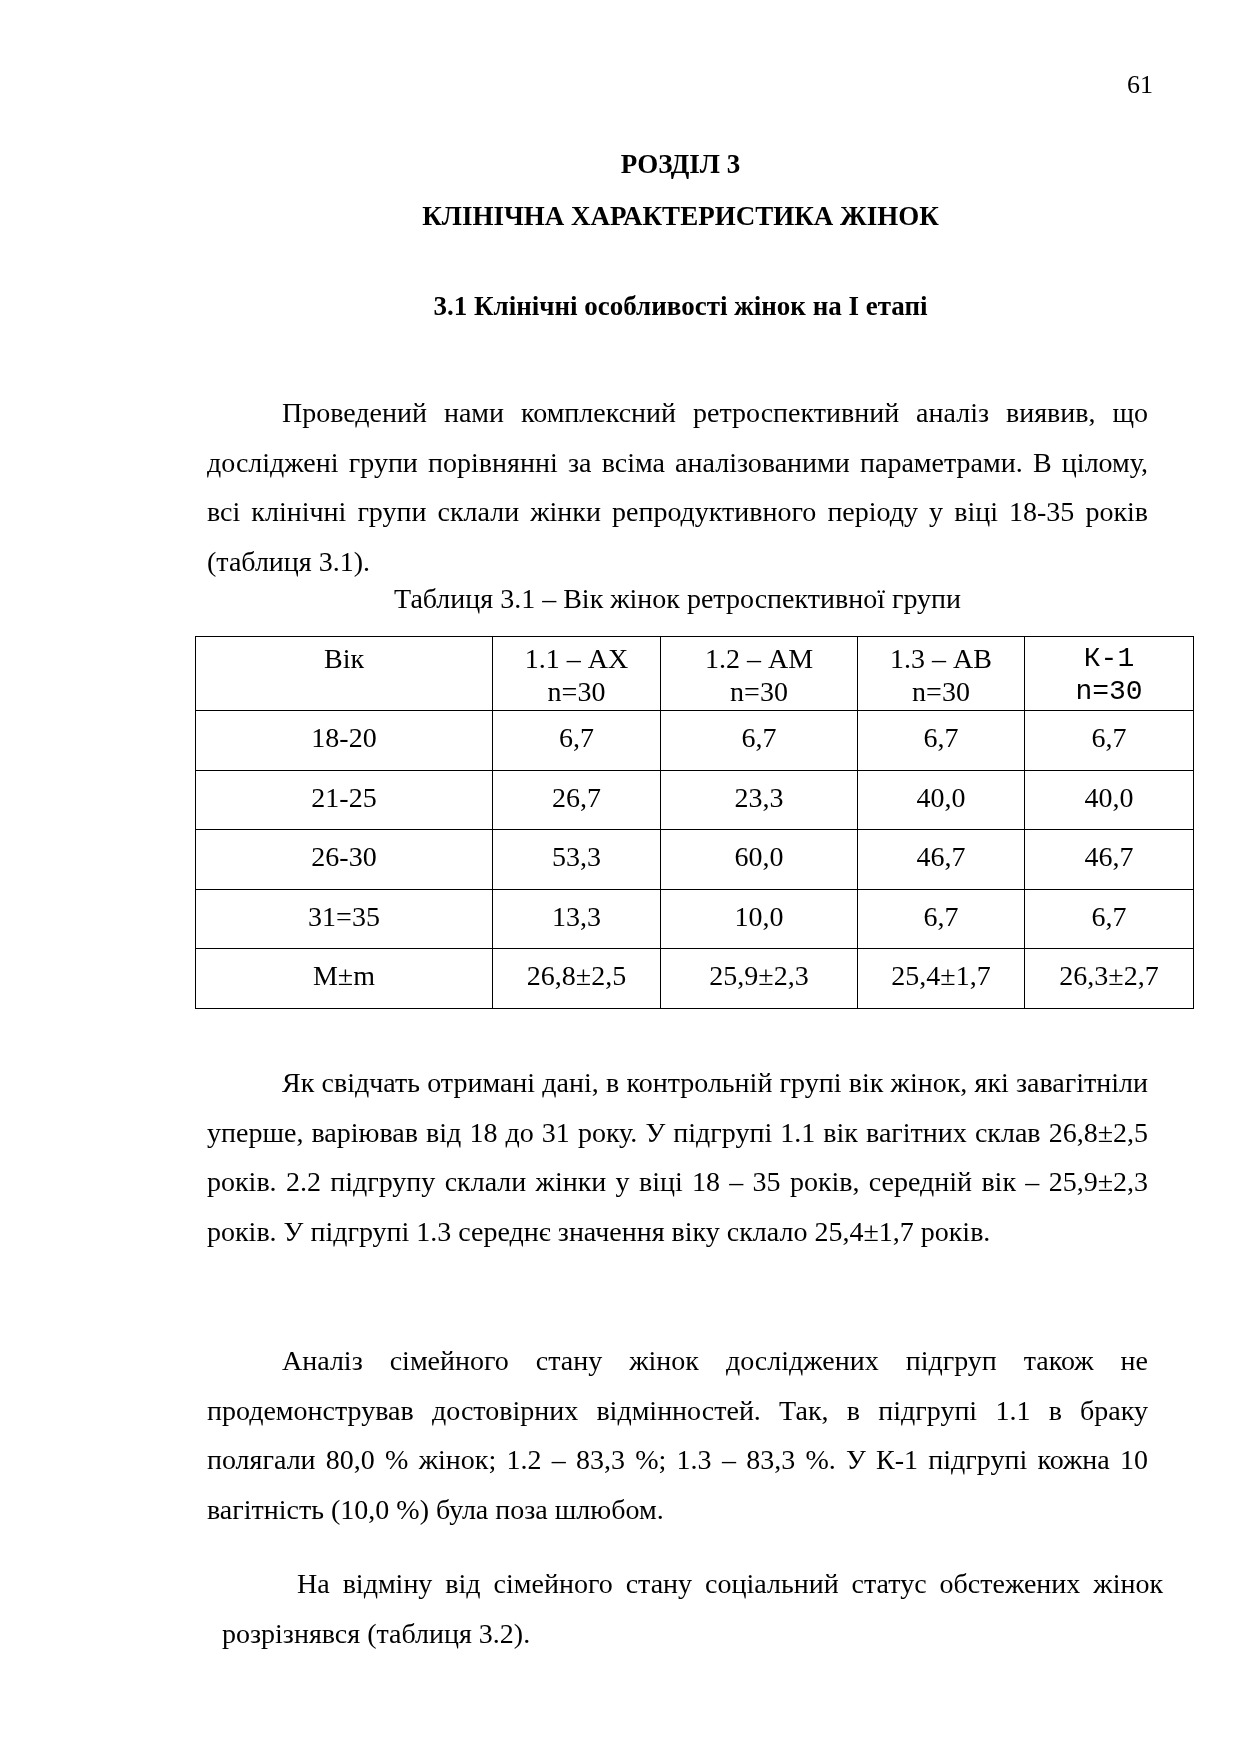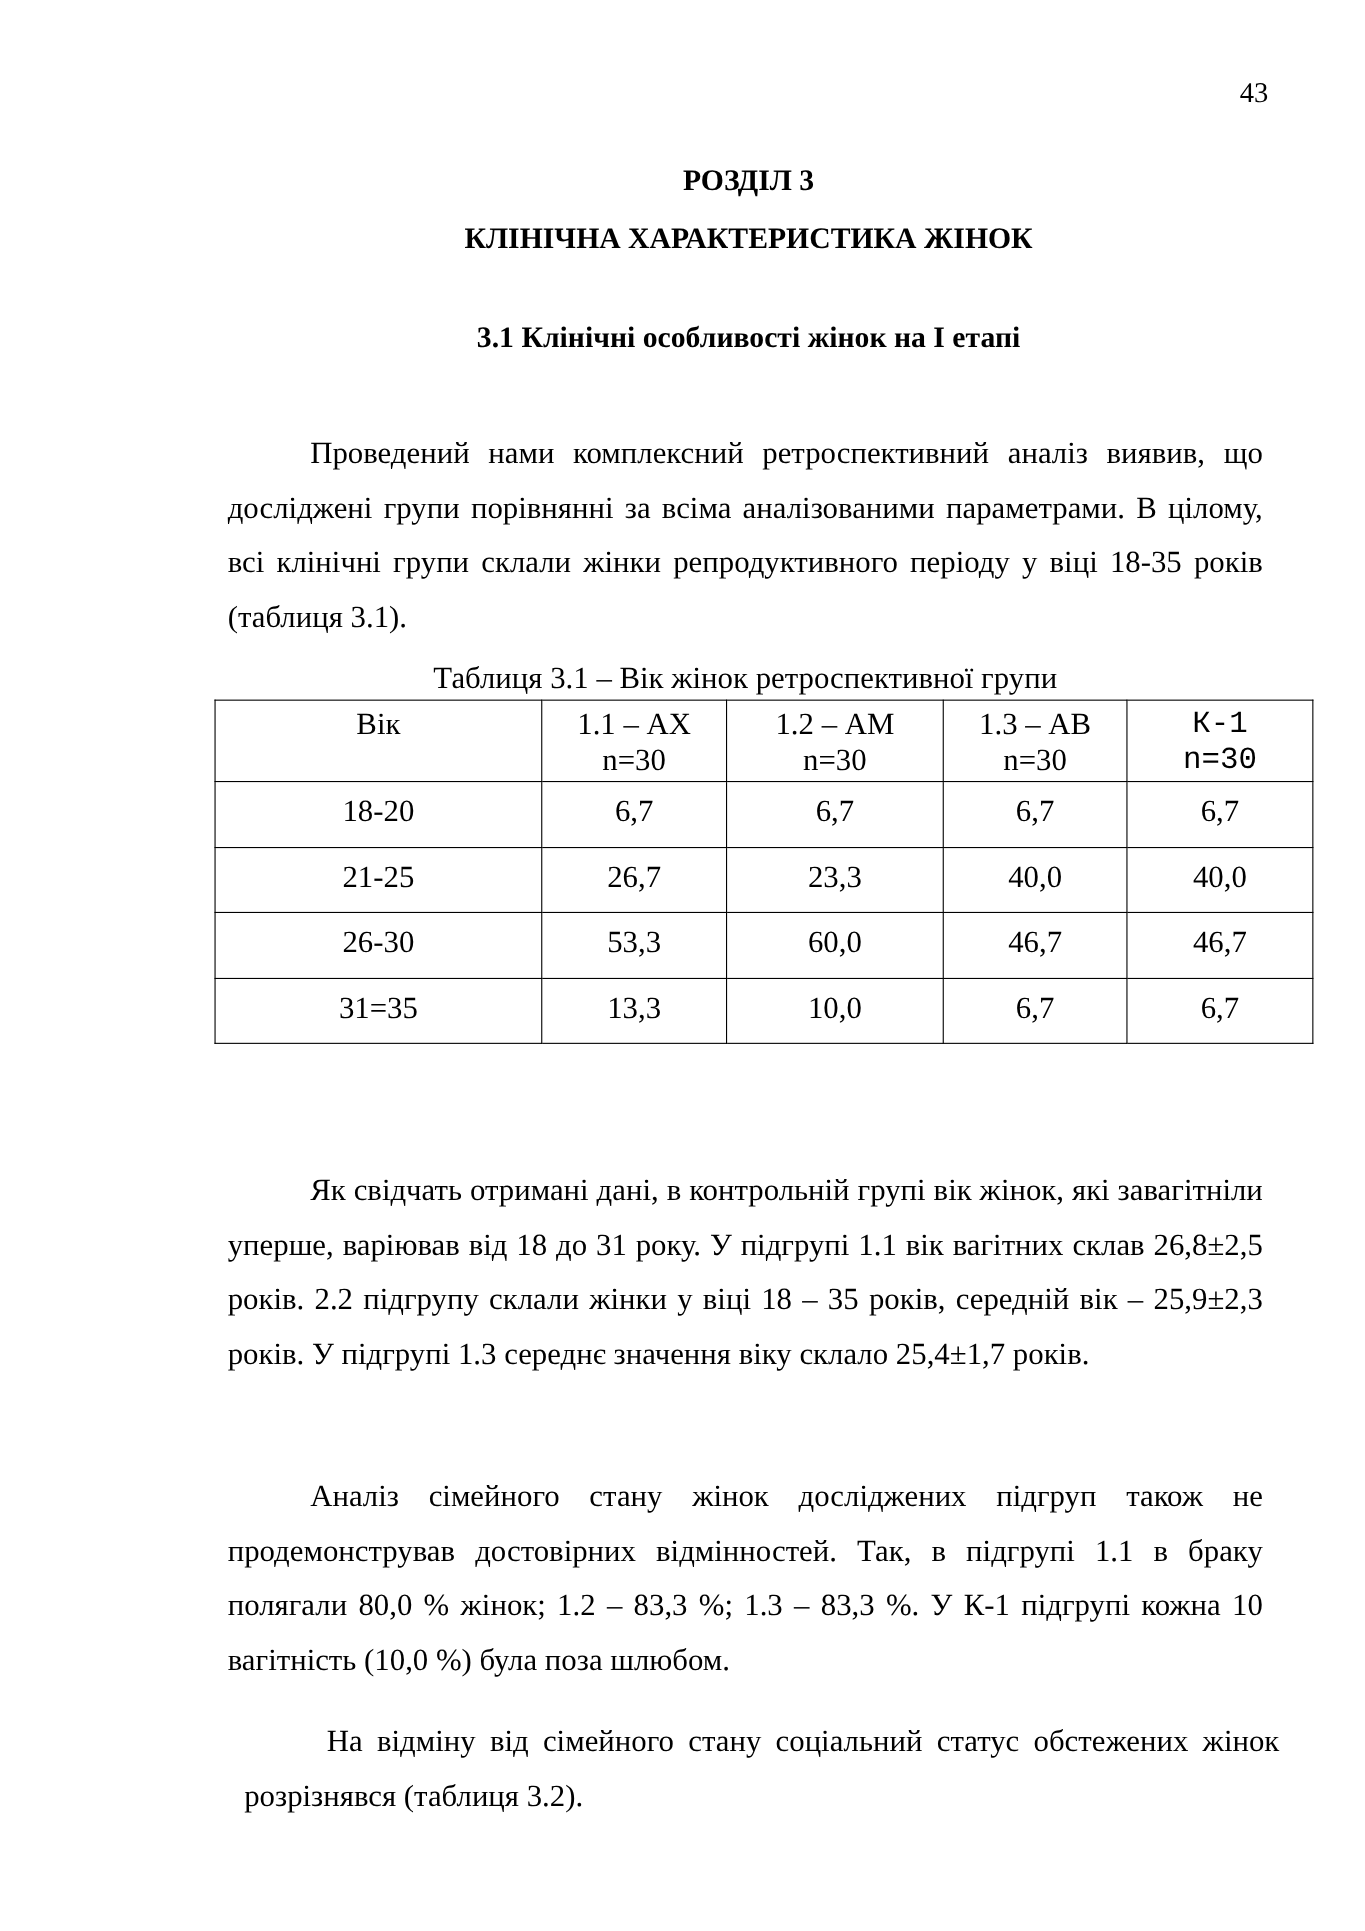--- a/index.html
+++ b/index.html
@@ -24,21 +24,21 @@
     font-size: 28px; line-height: 49.6px;
     text-align: justify; text-align-last: left;
     margin: 0;
   }
   .para .indent { display: inline-block; width: 75px; }
   .p1 { top: 388px; }
   .p2 { top: 1058px; }
   .p3 { top: 1336px; }
   .p4 { top: 1559px; margin-left: 15px; }
   .caption {
-    position: absolute; top: 600px; left: 207px; width: 941px;
+    position: absolute; top: 582px; left: 207px; width: 941px;
     text-align: center; font-size: 28px; line-height: 34px;
     padding-left: 0;
   }
   table.data-table {
     position: absolute; top: 636px; left: 195px;
     border-collapse: collapse;
     font-size: 28px;
     padding-left: 32px;
   }
   table.data-table td, table.data-table th {
@@ -51,21 +51,21 @@
   .c0 { width: 297px; }
   .c1 { width: 168px; }
   .c2 { width: 197px; }
   .c3 { width: 167px; }
   .c4 { width: 169px; font-family: Liberation Mono, monospace; }
   .th-line { display: block; }
 </style>
 </head>
 <body>
 
-<div class="page-number">43</div>
+<div class="page-number">61</div>
 
 <div class="heading h-chapter">РОЗДІЛ 3</div>
 <div class="heading h-title">КЛІНІЧНА ХАРАКТЕРИСТИКА ЖІНОК</div>
 <div class="heading h-section">3.1 Клінічні особливості жінок на І етапі</div>
 
 <p class="para p1"><span class="indent"></span><span>Проведений нами комплексний ретроспективний аналіз виявив, що досліджені групи порівнянні за всіма аналізованими параметрами. В цілому, всі клінічні групи склали жінки репродуктивного періоду у віці 18-35 років (таблиця 3.1).</span></p>
 
 <div class="caption">Таблиця 3.1 – Вік жінок ретроспективної групи</div>
 
 <table class="data-table">
@@ -115,20 +115,27 @@
       <td>46,7</td>
       <td>46,7</td>
     </tr>
     <tr>
       <td>31=35</td>
       <td>13,3</td>
       <td>10,0</td>
       <td>6,7</td>
       <td>6,7</td>
     </tr>
+    <tr>
+      <td>M±m</td>
+      <td>26,8±2,5</td>
+      <td>25,9±2,3</td>
+      <td>25,4±1,7</td>
+      <td>26,3±2,7</td>
+    </tr>
   </tbody>
 </table>
 
 <p class="para p2"><span class="indent"></span><span>Як свідчать отримані дані, в контрольній групі вік жінок, які завагітніли уперше, варіював від 18 до 31 року. У підгрупі 1.1 вік вагітних склав 26,8±2,5 років. 2.2 підгрупу склали жінки у віці 18 – 35 років, середній вік – 25,9±2,3 років. У підгрупі 1.3 середнє значення віку склало 25,4±1,7 років.</span></p>
 
 <p class="para p3"><span class="indent"></span><span>Аналіз сімейного стану жінок досліджених підгруп також не продемонстрував достовірних відмінностей. Так, в підгрупі 1.1 в браку полягали 80,0 % жінок; 1.2 – 83,3 %; 1.3 – 83,3 %. У К-1 підгрупі кожна 10 вагітність (10,0 %) була поза шлюбом.</span></p>
 
 <p class="para p4"><span class="indent"></span><span>На відміну від сімейного стану соціальний статус обстежених жінок розрізнявся (таблиця 3.2).</span></p>
 
 </body></html>

